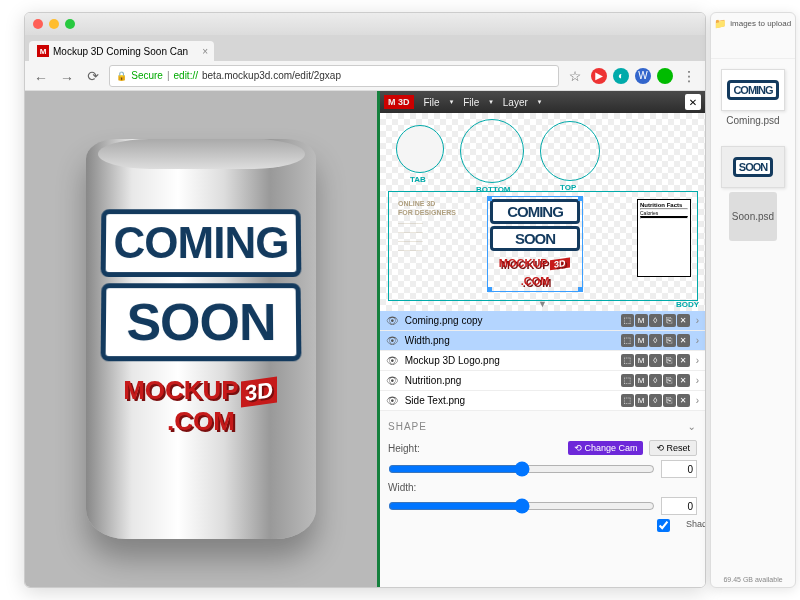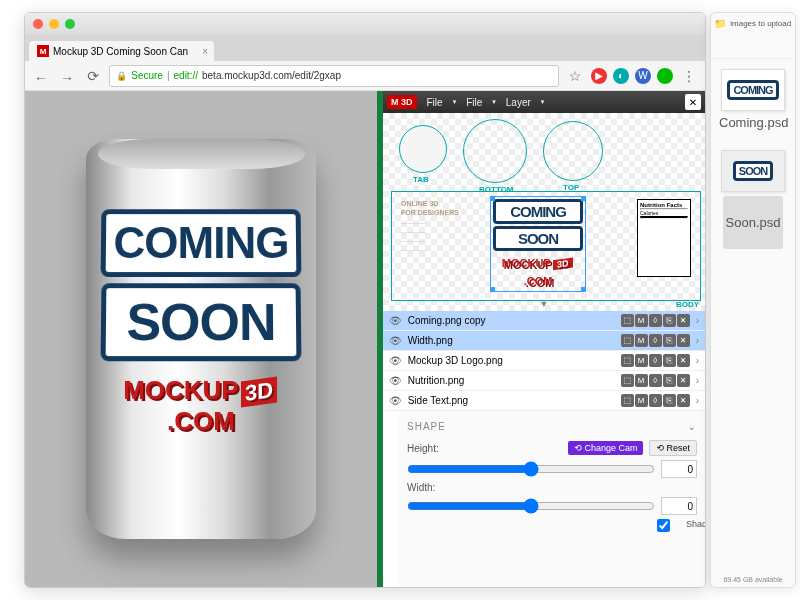--- a/index.html
+++ b/index.html
@@ -24,21 +24,21 @@
 .preview { width: 352px; background:#b9b9b9; position:relative; display:flex; align-items:center; justify-content:center; }
 .can { width: 230px; height: 400px; border-radius: 30px 30px 40px 40px / 20px 20px 30px 30px; background: linear-gradient(90deg,#888,#e8e8e8 20%,#fff 40%,#ddd 60%,#999 80%,#bbb); position:relative; box-shadow: 0 20px 30px rgba(0,0,0,.3); }
 .cantop { position:absolute; top:0; left:5%; width:90%; height:30px; border-radius:50%/100%; background:linear-gradient(#aaa,#ddd); }
 .canlabel { position:absolute; top:70px; left:15px; width:200px; }
 .box { border:5px solid #133a5e; border-radius:8px; background:#fff; text-align:center; padding:4px 6px; margin-bottom:6px;}
 .box.c{transform:perspective(300px) rotateX(2deg);}
 .box h1{font-family:Impact,sans-serif; font-weight:900; color:#133a5e; letter-spacing:-1px;}
 .logo3d{font-family:Impact,sans-serif;font-weight:900;color:#c61a1a;font-size:26px;text-shadow:2px 2px 0 #7a0e0e;}
 .logo3d .cube{display:inline-block;background:#c61a1a;color:#fff;padding:0 4px;transform:skewY(-8deg);margin:0 2px;font-size:22px}
 
-.editor { flex:1; background:#fff; display:flex; flex-direction:column; border-left:6px solid #15803d;}
+.editor { flex:1; background:#fff; display:flex; flex-direction:column; border-left:3px solid #15803d;}
 .menubar { height:22px; background:linear-gradient(#4a4a4a,#2c2c2c); display:flex; align-items:center; padding:0 4px; gap:2px; font-size:10px; color:#eee;}
 .menubar .m3d{background:#c00;padding:2px 4px;font-weight:bold;font-size:9px}
 .menubar .mi{padding:3px 8px;cursor:default}
 .menubar .sp{flex:1}
 .menubar .cl{width:16px;height:16px;background:#fff;display:flex;align-items:center;justify-content:center;color:#000;border-radius:2px}
 
 .canvas { height:198px; position:relative; background:
   repeating-conic-gradient(#eee 0 25%,#fff 0 50%) 0 0/12px 12px; overflow:hidden;}
 .uv{position:absolute;border:1px solid #0aa;}
 .uv.tab{left:16px;top:12px;width:48px;height:48px;border-radius:50%}
@@ -58,40 +58,40 @@
 
 .layers { background:#fff; font-size:10px; }
 .layer { display:flex; align-items:center; padding:3px 6px; gap:6px; border-bottom:1px solid #eee;}
 .layer.sel{background:#b4d5ff}
 .layer .eye{font-size:10px;color:#555}
 .layer .nm{flex:1}
 .layer .ctl{display:flex;gap:1px}
 .layer .ctl span{width:13px;height:13px;background:#666;color:#fff;font-size:8px;display:flex;align-items:center;justify-content:center;border-radius:2px}
 .layer .ar{color:#888}
 
-.shape { padding:6px 8px; font-size:10px; color:#555; background:#fafafa; flex:1;margin-left:16px;}
+.shape { padding:6px 8px; font-size:10px; color:#555; background:#fafafa; flex:1;}
 .shape .hdr{display:flex;justify-content:space-between;padding:4px 0;font-size:10px;letter-spacing:1px;color:#888}
 .shape .row{display:flex;align-items:center;gap:6px;margin:4px 0}
 .shape .row label{width:40px}
 .shape input[type=range]{flex:1}
 .shape .val{width:36px;height:18px;border:1px solid #ccc;font-size:10px;text-align:right;padding-right:3px;background:#fff}
 .btn{background:#6d28d9;color:#fff;border:none;padding:2px 6px;font-size:9px;border-radius:2px}
 .btn2{background:#eee;border:1px solid #ccc;padding:2px 6px;font-size:9px;border-radius:2px}
 .chk{display:flex;align-items:flex-start;gap:16px;font-size:9px}
 
 
 .finder { position:absolute; right:4px; top:12px; width:86px; height:576px; border:1px solid #ddd; border-radius:6px; background:#fafafa; box-shadow:0 2px 12px rgba(0,0,0,.1); overflow:hidden;}
 .finder .fh{height:20px;display:flex;align-items:center;justify-content:center;font-size:8px;color:#555;gap:3px}
 .finder .fh .fi{color:#4aa0ff;font-size:10px}
 .finder .tb{height:26px;border-bottom:1px solid #eee}
 .finder .item{padding:10px 8px;text-align:center}
 .finder .thumb{width:64px;height:42px;margin:0 auto 4px;background:#fff;border:1px solid #ddd;box-shadow:1px 1px 3px rgba(0,0,0,.1);display:flex;align-items:center;justify-content:center}
 .finder .thumb .box{border-width:3px;border-radius:4px;padding:1px 3px;margin:0}
 .finder .thumb h1{font-size:11px}
-.finder .fn{font-size:13px;color:#555}
+.finder .fn{font-size:10px;color:#555}
 .finder .item.sel .fn{background:#ddd;border-radius:3px;padding:19px 3px;display:inline-block}
 .finder .item.sel .thumb{background:#eee}
 .finder .stat{position:absolute;bottom:4px;width:100%;text-align:center;font-size:7px;color:#888}
 </style>
 </head>
 <body>
 
 <div class="browser">
   <div class="titlebar">
     <div class="tc r"></div>

